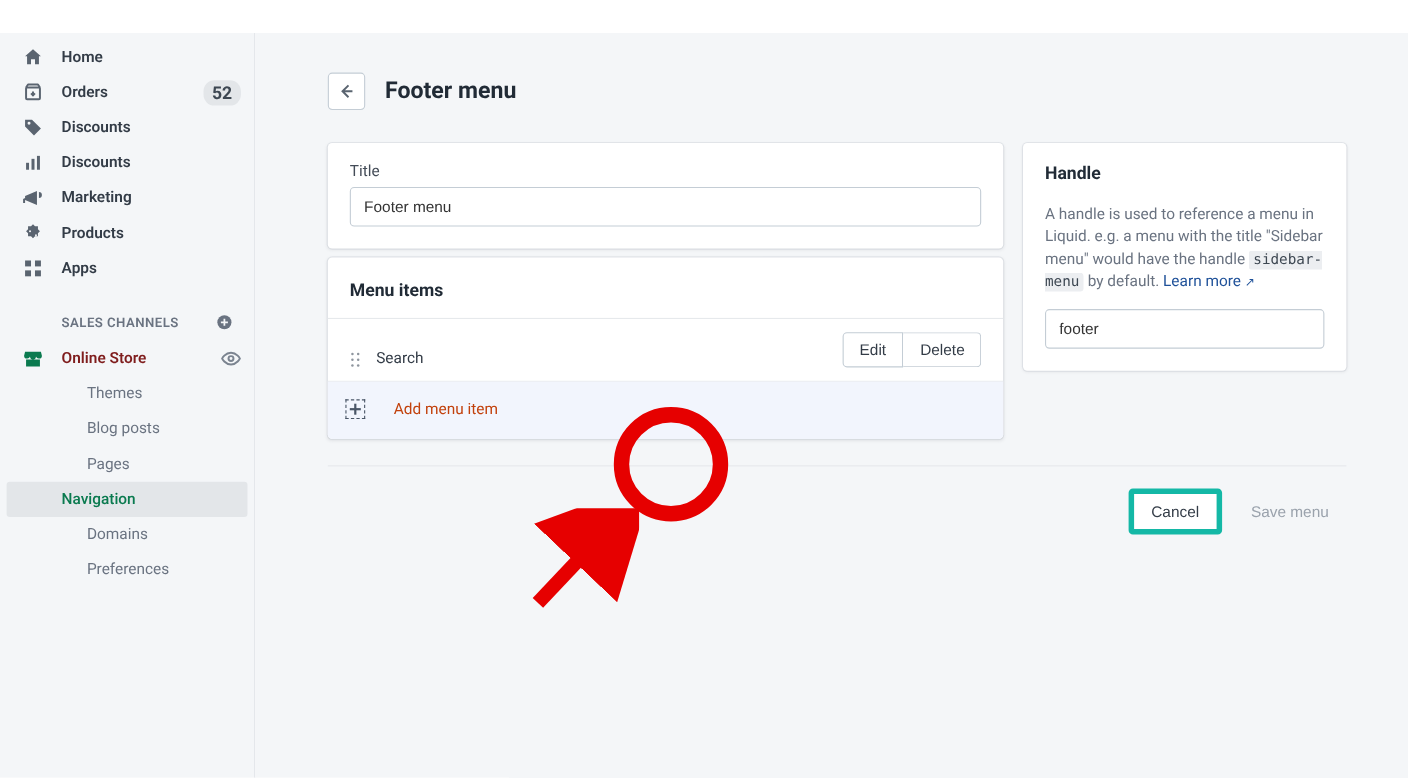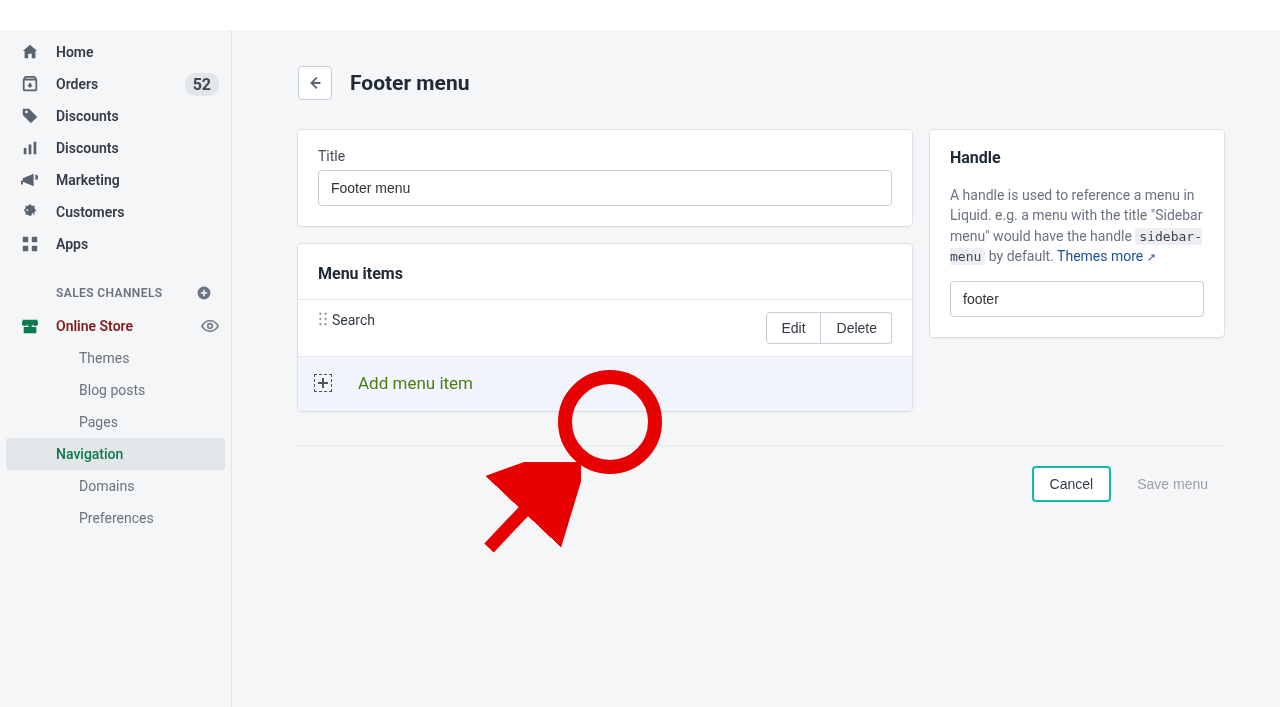--- a/index.html
+++ b/index.html
@@ -113,21 +113,21 @@
     }
 
     .columns { display: flex; gap: 18px; align-items: flex-start; }
     .col-main { width: 614px; }
     .col-side { width: 294px; }
 
     .card {
       background: #fff;
       border-radius: 4px;
       box-shadow: 0 0 0 1px rgba(195,201,208,.35), 0 1px 3px rgba(63,63,68,.1);
-      margin-bottom: 18px;
+      margin-bottom: 8px;
     }
     .card-pad { padding: 18px 20px 20px; }
     .field-label {
       font-size: 14px;
       color: #444c57;
       margin-bottom: 6px;
       display:block;
     }
     .input {
       width: 100%;
@@ -140,24 +140,24 @@
       background:#fff;
     }
 
     .card-section-head {
       padding: 20px 20px 16px;
       font-size: 16px;
       font-weight: 700;
     }
     .menu-row {
       display:flex;
-      align-items:flex-start;
+      align-items:flex-end;
       padding: 12px 20px;
       border-top: 1px solid #e6e9ec;
-      gap: 4px;
+      gap: 14px;
     }
     .drag-handle { color:#8e959e; display:flex; }
     .menu-row .name { flex:1; font-size:14px; color:#333c47; }
     .btn-group { display:flex; }
     .btn {
       border:1px solid #c4cdd5;
       background:#fff;
       font-size:14px;
       color:#333c47;
       padding: 7px 14px;
@@ -179,41 +179,41 @@
     .add-dashed {
       width: 18px; height: 18px;
       border: 1px dashed #4a5667;
       position: relative;
     }
     .add-dashed::before, .add-dashed::after {
       content:''; position:absolute; background:#4a5667;
     }
     .add-dashed::before { left:50%; top:3px; bottom:3px; width:2px; transform:translateX(-50%);}
     .add-dashed::after  { top:50%; left:3px; right:3px; height:2px; transform:translateY(-50%);}
-    .add-link { color:#4d7c0f; font-size:17px; }
+    .add-link { color:#c2410c; font-size:14px; }
 
     .side-title { font-size:16px; font-weight:700; margin-bottom: 18px; }
     .side-desc { font-size:14px; color:#6a7381; line-height:1.45; margin-bottom:14px; }
     .side-desc code {
       background:#eceef1; padding:1px 4px; border-radius:3px;
       font-family: Menlo, monospace; font-size:13px; color:#3d4752;
     }
     .side-desc a { color:#1f5199; text-decoration:none; }
     .ext-icon { font-size:11px; }
 
     .footer-bar {
       margin-top: 16px;
       border-top:1px solid #e6e9ec;
       padding: 20px 0 0;
       display:flex;
       justify-content:flex-end;
       gap: 10px;
     }
     .btn-plain {
-      border:2px solid #14b8a6; background:#fff;
+      border:5px solid #14b8a6; background:#fff;
       padding: 8px 16px; border-radius:4px; font-size:14px;
       cursor:pointer; color:#333c47;
     }
     .btn-disabled {
       border:none; background:transparent;
       padding: 8px 16px; font-size:14px;
       color:#9aa2ac; cursor:default;
     }
 
     
@@ -288,21 +288,21 @@
       </span>
       <span class="label">Marketing</span>
     </div>
 
     <div class="nav-item">
       <span class="icon">
         <svg width="18" height="18" viewBox="0 0 20 20" fill="currentColor">
             <path d="M10 1l2 2h3v3l2 2-2 2v3h-3l-2 2-2-2H5v-3l-2-2 2-2V3h3l2-2zM7 7a1 1 0 100 2 1 1 0 000-2zm6 4a1 1 0 100 2 1 1 0 000-2zM7 13l6-6"></path>
           </svg>
       </span>
-      <span class="label">Customers</span>
+      <span class="label">Products</span>
     </div>
 
     <div class="nav-item">
       <span class="icon">
         <svg width="18" height="18" viewBox="0 0 20 20" fill="currentColor">
             <rect x="2" y="2" width="6" height="6"></rect>
             <rect x="12" y="2" width="6" height="6"></rect>
             <rect x="2" y="12" width="6" height="6"></rect>
             <rect x="12" y="12" width="6" height="6"></rect>
           </svg>
@@ -401,21 +401,21 @@
             <span class="add-link">Add menu item</span>
           </div>
         </div>
 
       </div>
 
       <div class="col-side">
         <div class="card card-pad">
           <div class="side-title">Handle</div>
           <p class="side-desc">
-            <span>A handle is used to reference a menu in Liquid. e.g. a menu with the title "Sidebar menu" would have the handle </span><code>sidebar-menu</code><span> by default. </span><a href="#"><span>Themes more</span> <span class="ext-icon">↗</span></a>
+            <span>A handle is used to reference a menu in Liquid. e.g. a menu with the title "Sidebar menu" would have the handle </span><code>sidebar-menu</code><span> by default. </span><a href="#"><span>Learn more</span> <span class="ext-icon">↗</span></a>
           </p>
           <input class="input" value="footer" style="">
         </div>
       </div>
 
     </div>
 
     <div class="footer-bar">
       <button class="btn-plain">Cancel</button>
       <button class="btn-disabled">Save menu</button>

